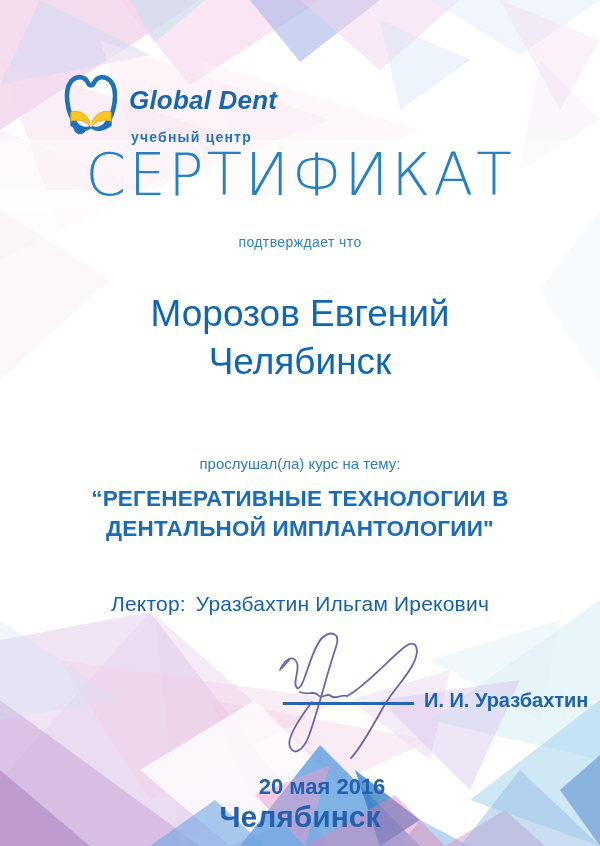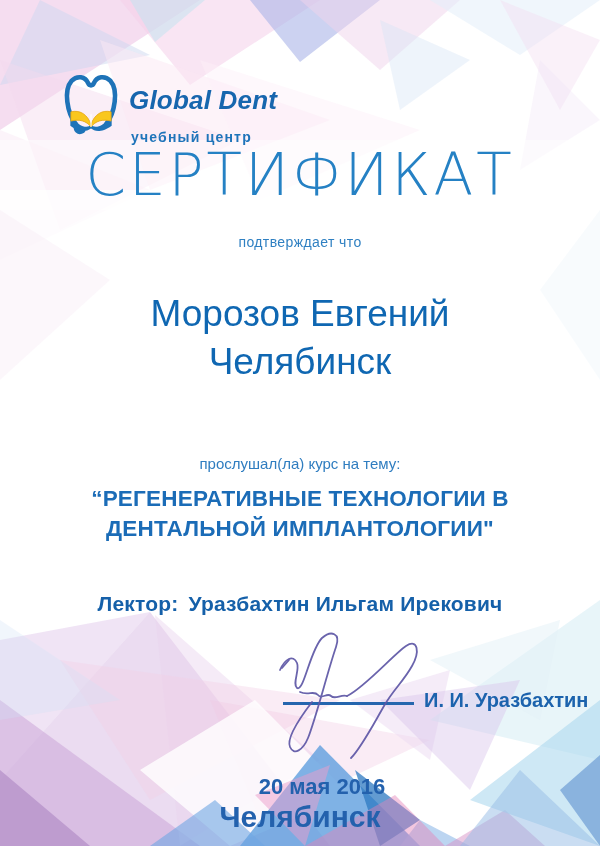--- a/index.html
+++ b/index.html
@@ -17,21 +17,21 @@
 
   .title{top:144px;font-size:58px;font-weight:100;color:#2581c4;letter-spacing:3px;
          font-family:"DejaVu Sans", sans-serif;font-stretch:condensed;line-height:1.1;}
   .subtitle{top:234px;font-size:14px;color:#2f80c2;letter-spacing:.4px;}
 
   .recipient{top:290px;font-size:37px;font-weight:400;color:#0f67b2;line-height:1.3;}
 
   .course-intro{top:429px;font-size:15px;color:#2f7dc0;margin-top:26px;}
   .course{top:484px;font-size:22.5px;font-weight:700;color:#1b6cb7;line-height:1.34;letter-spacing:.2px;}
 
-  .lecturer{top:592px;font-size:21px;font-weight:700;color:#1560a9;letter-spacing:.2px;}
+  .lecturer{top:592px;font-size:21px;font-weight:400;color:#1560a9;letter-spacing:.2px;}
   .lecturer .sep{display:inline-block;width:10px;}
 
   .sig-line{top:702px;left:283px;width:131px;height:3px;background:#2566ae;}
   .sig-scribble{top:626px;left:252px;}
   .sig-name{top:689px;left:424px;font-size:20px;font-weight:700;color:#1c63ad;}
 
   .date{top:774px;font-size:22px;font-weight:700;color:#2361ad;padding-left:22px;}
   .city{top:800px;font-size:30px;font-weight:700;color:#2361ad;}
 </style>
 </head>

